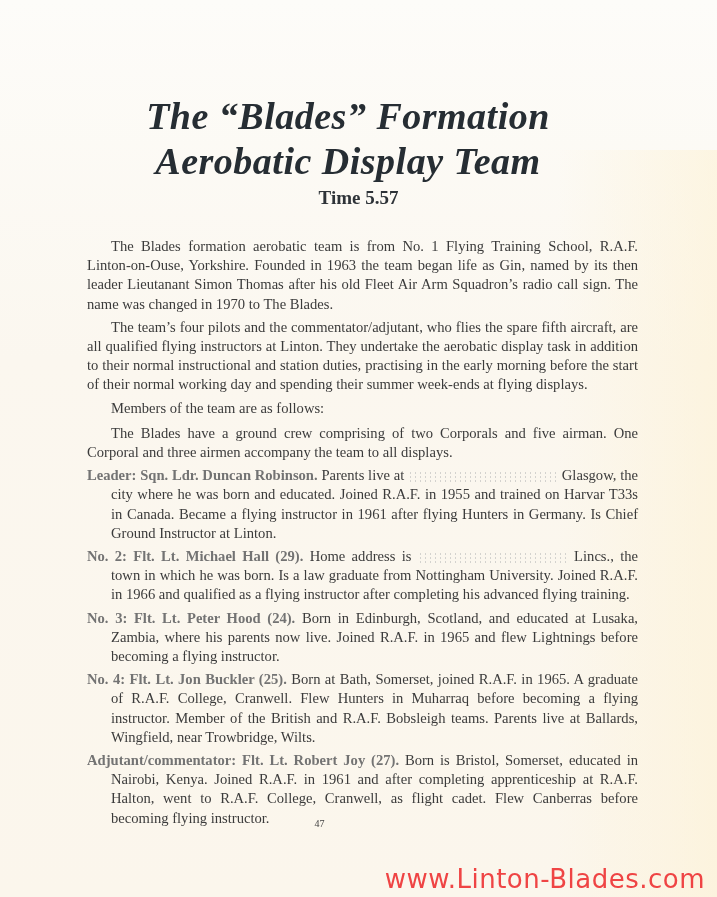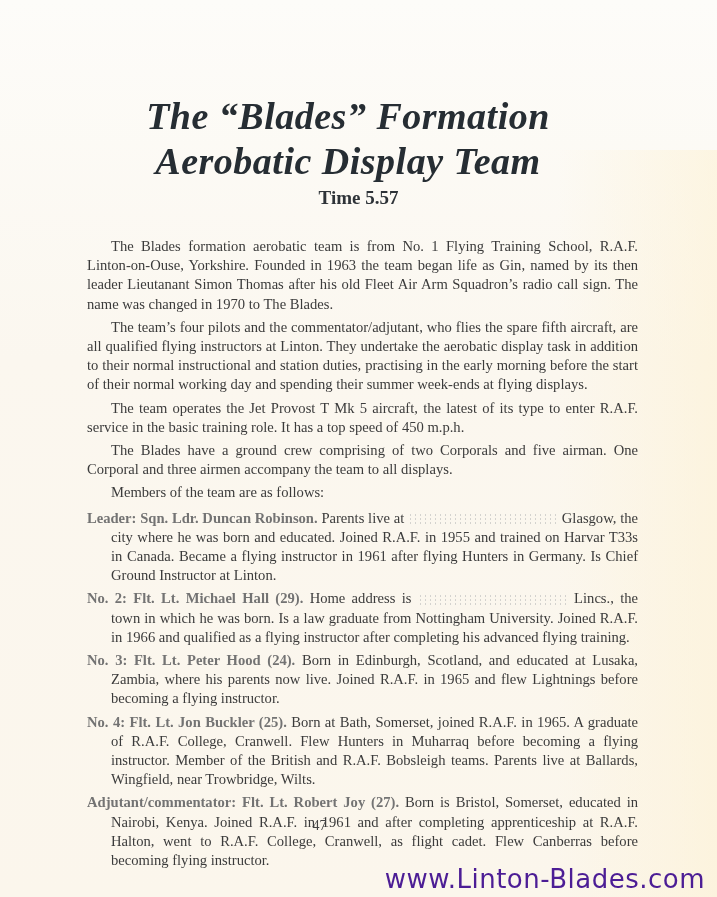--- a/index.html
+++ b/index.html
@@ -34,43 +34,42 @@
   .body-text p { margin: 0 0 4px 0; text-indent: 24px; }
   .member { margin: 0 0 4px 0; padding-left: 24px; text-indent: -24px; }
   .member b { color: #737373; }
   .redact {
     display: inline-block; width: 150px; height: 12px; vertical-align: middle;
     background-image: radial-gradient(#bbb 0.6px, transparent 0.8px);
     background-size: 5px 4px; opacity: 0.7;
   }
   .page-num {
     position: absolute; top: 818px; left: 0; width: 639px; text-align: center;
-    font-size: 14px; color: #444;
+    font-size: 10px; color: #444;
   }
   .site {
     position: absolute; top: 864px; right: 12px;
-    font-family: "DejaVu Sans", sans-serif; font-size: 26px; color: #4c1d95;
+    font-family: "DejaVu Sans", sans-serif; font-size: 26px; color: #ef4444;
     letter-spacing: 0.5px;
   }
 </style>
 </head>
 <body>
 
 <div class="warm"></div>
 
 <div class="title l1">The “Blades” Formation</div>
 <div class="title l2">Aerobatic Display Team</div>
 <div class="time">Time 5.57</div>
 
 <div class="body-text" style="top:237px">
   <p>The Blades formation aerobatic team is from No. 1 Flying Training School, R.A.F. Linton-on-Ouse, Yorkshire. Founded in 1963 the team began life as Gin, named by its then leader Lieutanant Simon Thomas after his old Fleet Air Arm Squadron’s radio call sign. The name was changed in 1970 to The Blades.</p>
   <p>The team’s four pilots and the commentator/adjutant, who flies the spare fifth aircraft, are all qualified flying instructors at Linton. They undertake the aerobatic display task in addition to their normal instructional and station duties, practising in the early morning before the start of their normal working day and spending their summer week-ends at flying displays.</p>
-  <p>The team operates the Jet Provost T Mk 5 aircraft, the latest of its type to enter R.A.F. service in the basic training role. It has a top speed of 450 m.p.h.</p>
+  <p style="margin-bottom:6px">Members of the team are as follows:</p>
   <p>The Blades have a ground crew comprising of two Corporals and five airman. One Corporal and three airmen accompany the team to all displays.</p>
-  <p style="margin-bottom:6px">Members of the team are as follows:</p>
 
   <div class="member">
     <b>Leader: Sqn. Ldr. Duncan Robinson.</b>
     <span>Parents live at</span>
     <span class="redact"></span>
     <span>Glasgow, the city where he was born and educated. Joined R.A.F. in 1955 and trained on Harvar T33s in Canada. Became a flying instructor in 1961 after flying Hunters in Germany. Is Chief Ground Instructor at Linton.</span>
   </div>
   <div class="member">
     <b>No. 2: Flt. Lt. Michael Hall (29).</b>
     <span>Home address is</span>

